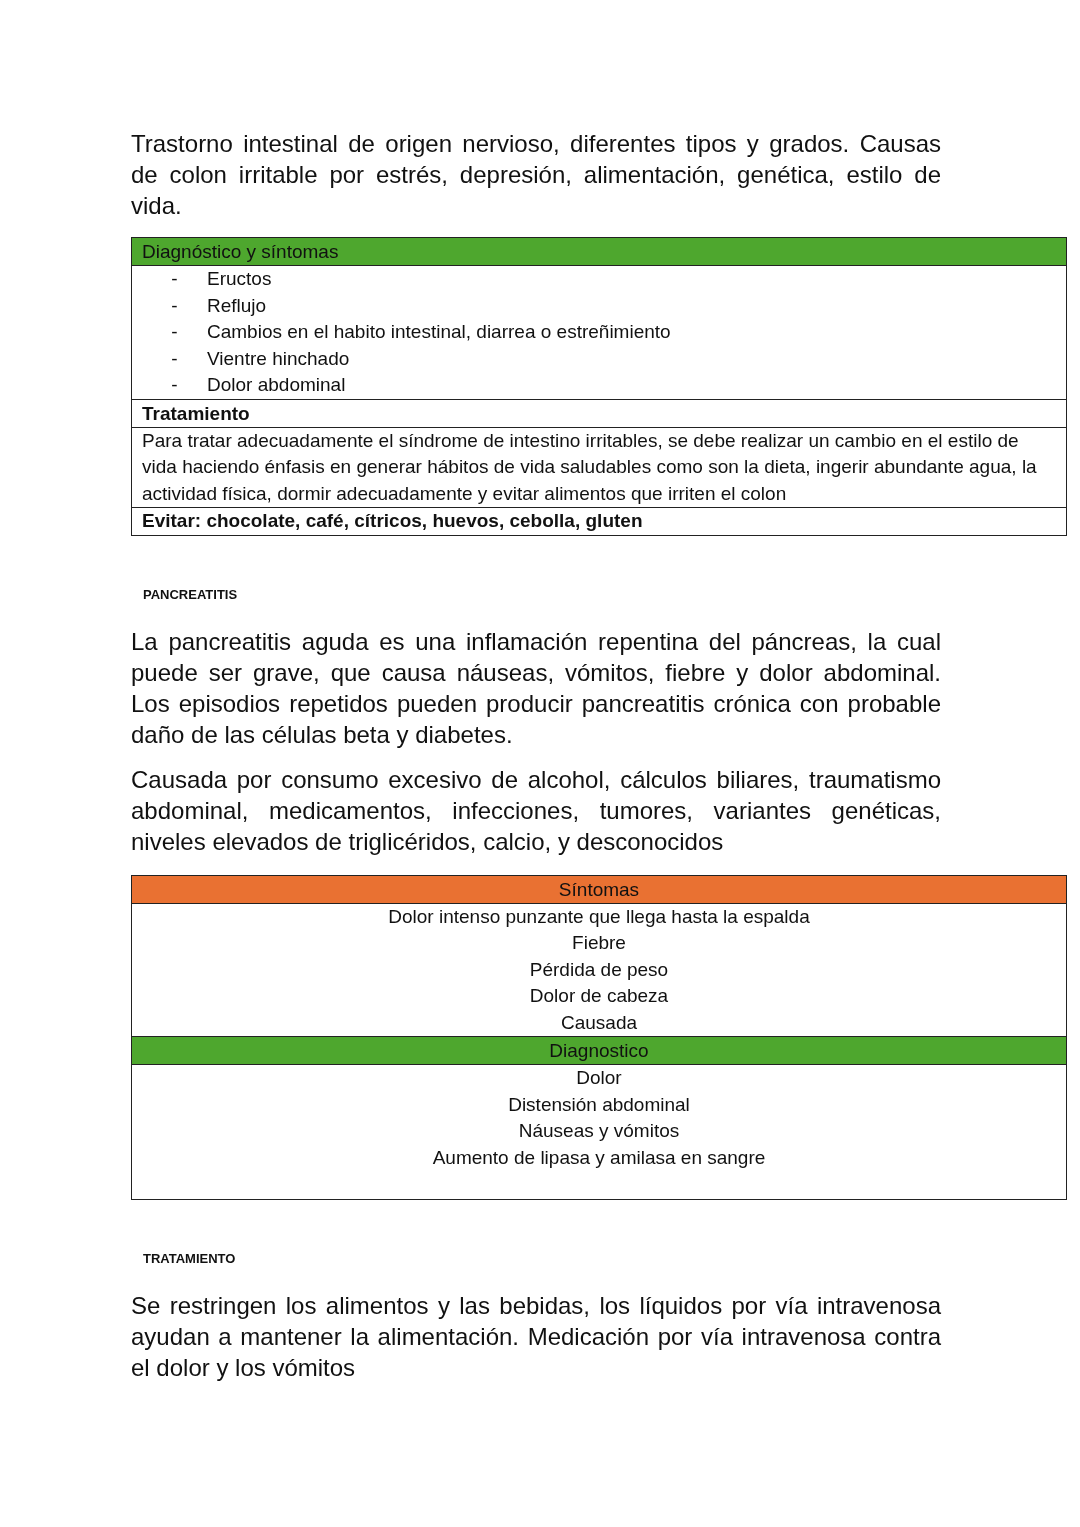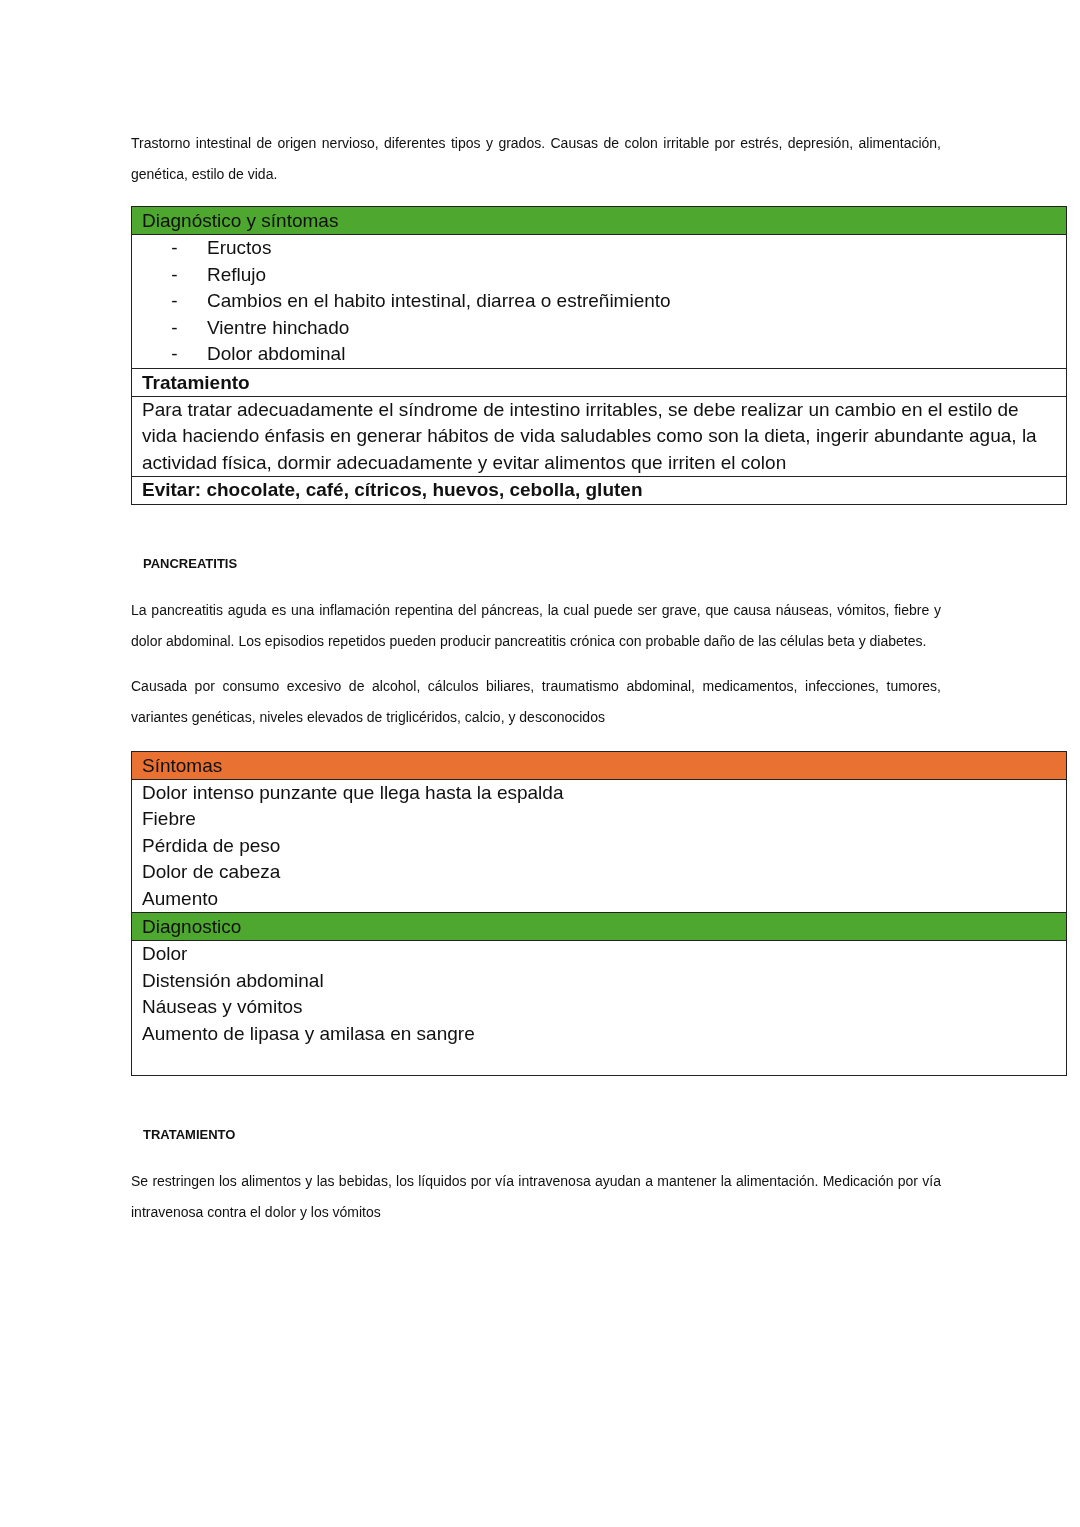--- a/index.html
+++ b/index.html
@@ -1,18 +1,18 @@
 <!DOCTYPE html>
 <html><head>
   <meta charset="utf-8">
   <style>
     html, body { margin:0; padding:0; background:#ffffff; }
     body { width:1080px; height:1527px; position:relative; font-family:"Liberation Sans", sans-serif; color:#111; overflow:hidden; }
     .page { position:absolute; left:131px; top:128px; width:818px; }
-    p.body { font-size:14px; line-height:31px; text-align:justify; margin:0 8px 14px 0; }
+    p.body { font-size:24px; line-height:31px; text-align:justify; margin:0 8px 14px 0; }
     .tbl { border:1.5px solid #222; width:936px; box-sizing:border-box; }
     .hdr { font-size:19px; line-height:27px; padding:0 10px; border-bottom:1.5px solid #222; }
     .green { background:#4ea72e; }
     .orange { background:#e97132; }
     .row { font-size:19px; line-height:26.5px; padding:0 10px; }
     .bordered { border-bottom:1.5px solid #222; }
     .bold { font-weight:bold; }
     .li { display:flex; }
     .dash { width:65px; text-align:center; }
     h3 { font-size:13px; font-weight:bold; margin:12px; line-height:26px; }
@@ -49,28 +49,28 @@
     </div>
     <div class="row bold bordered" style="line-height:27px;">Tratamiento</div>
     <div class="row bordered" style="padding-right:14px;">Para tratar adecuadamente el síndrome de intestino irritables, se debe realizar un cambio en el estilo de vida haciendo énfasis en generar hábitos de vida saludables como son la dieta, ingerir abundante agua, la actividad física, dormir adecuadamente y evitar alimentos que irriten el colon</div>
     <div class="row bold">Evitar: chocolate, café, cítricos, huevos, cebolla, gluten</div>
   </div>
 
   <h3 style="margin-top:46px;">PANCREATITIS</h3>
   <p class="body" style="margin-top:18px;">La pancreatitis aguda es una inflamación repentina del páncreas, la cual puede ser grave, que causa náuseas, vómitos, fiebre y dolor abdominal. Los episodios repetidos pueden producir pancreatitis crónica con probable daño de las células beta y diabetes.</p>
   <p class="body">Causada por consumo excesivo de alcohol, cálculos biliares, traumatismo abdominal, medicamentos, infecciones, tumores, variantes genéticas, niveles elevados de triglicéridos, calcio, y desconocidos</p>
 
-  <div class="tbl" style="margin-top:18px;">
+  <div class="tbl" style="margin-top:18px;text-align:center;">
     <div class="hdr orange">Síntomas</div>
     <div class="bordered">
       <div class="row">Dolor intenso punzante que llega hasta la espalda</div>
       <div class="row">Fiebre</div>
       <div class="row">Pérdida de peso</div>
       <div class="row">Dolor de cabeza</div>
-      <div class="row">Aumento</div>
+      <div class="row">Causada</div>
     </div>
     <div class="hdr green">Diagnostico</div>
     <div style="padding-bottom:28px;">
       <div class="row">Dolor</div>
       <div class="row">Distensión abdominal</div>
       <div class="row">Náuseas y vómitos</div>
       <div class="row">Aumento de lipasa y amilasa en sangre</div>
     </div>
   </div>
 

